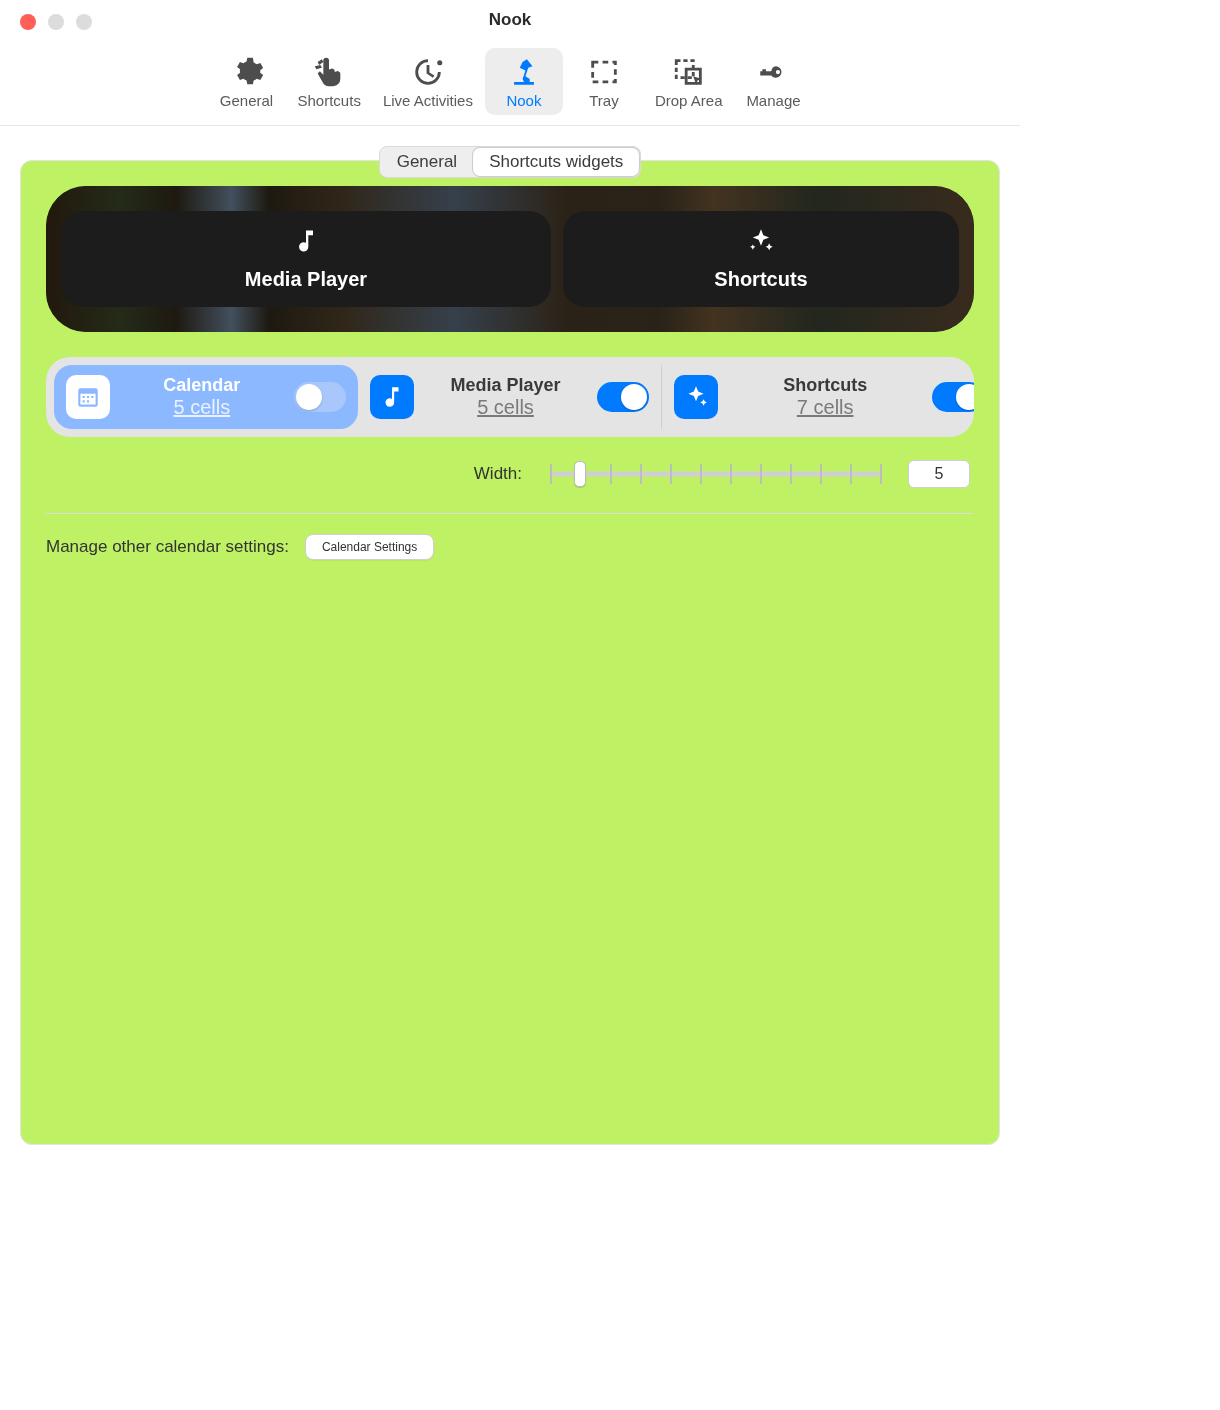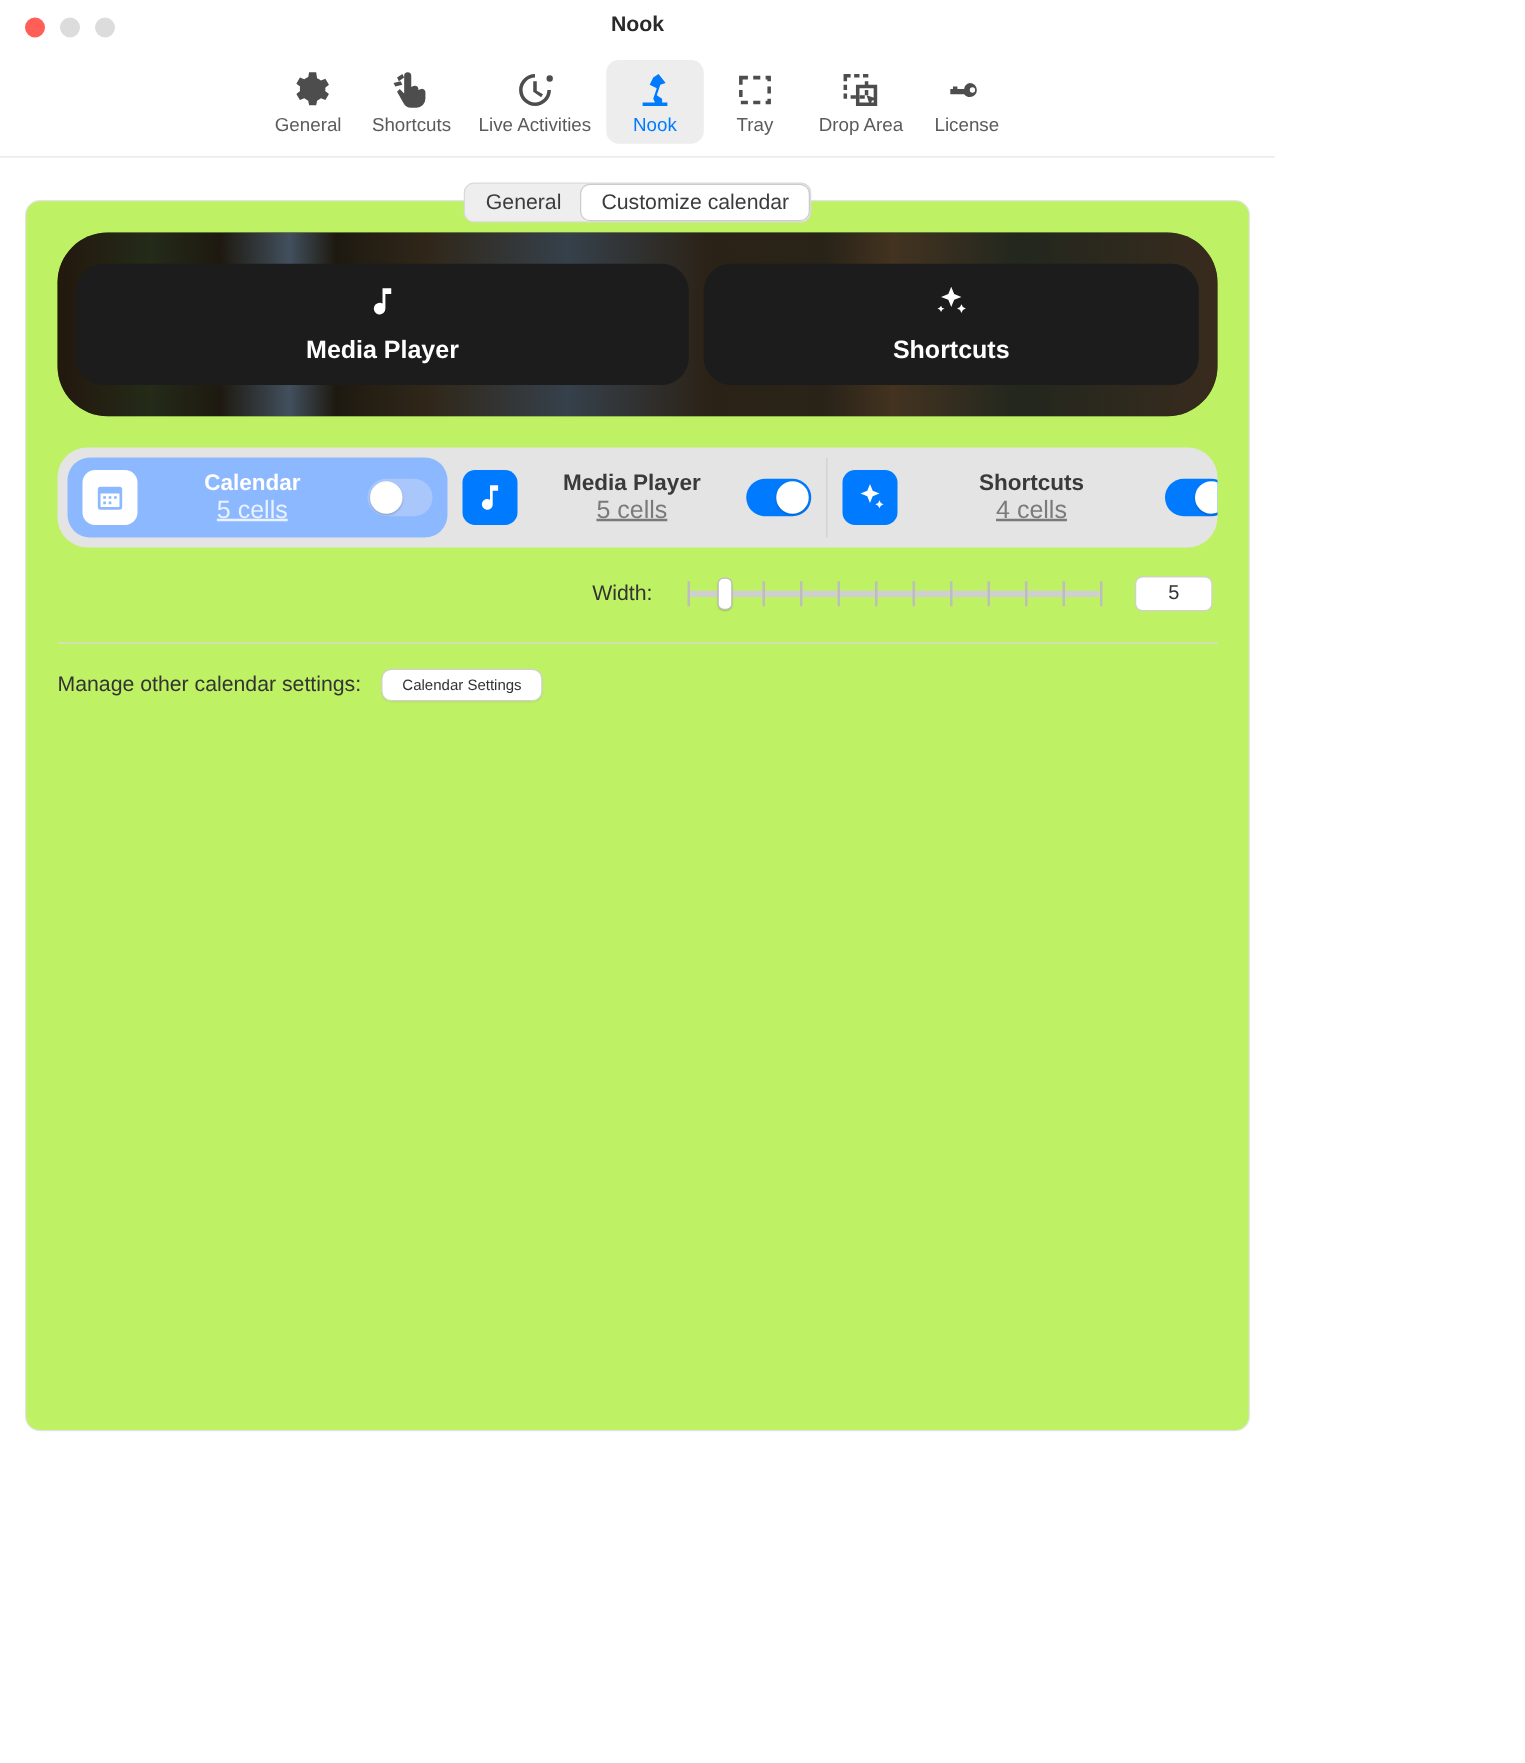--- a/index.html
+++ b/index.html
@@ -337,31 +337,31 @@
     </div>
     <div class="toolbar-label">Drop Area</div>
   </div>
 
   <div class="toolbar-item">
     <div class="toolbar-icon">
       <svg viewBox="0 0 24 24">
           <path d="M14 8a4 4 0 1 1 0 8c-1.3 0-2.4-.6-3.2-1.6H3v-3h1.5V10H7v1.4h3.8A4 4 0 0 1 14 8zm1.5 2.5a1.5 1.5 0 1 0 0 3 1.5 1.5 0 0 0 0-3z"></path>
         </svg>
     </div>
-    <div class="toolbar-label">License</div>
+    <div class="toolbar-label">Manage</div>
   </div>
 
 </div>
 
 <div class="content-wrap">
 
   <div class="segmented-wrap">
     <div class="segmented">
       <div class="segment">General</div>
-      <div class="segment active">Customize calendar</div>
+      <div class="segment active">Shortcuts widgets</div>
     </div>
   </div>
 
   <div class="panel">
 
     <div class="preview">
       <div class="preview-tile tile-media">
         <span>
           <svg viewBox="0 0 24 24">
               <path d="M12 3v10.6A4 4 0 1 0 14 17V7h4V3h-6z"></path>
@@ -412,21 +412,21 @@
       </div>
 
       <div class="widget-card">
         <div class="widget-icon">
           <svg viewBox="0 0 24 24">
               <path d="M12 2l2 5 5 2-5 2-2 5-2-5-5-2 5-2 2-5zM19 14l1 2 2 1-2 1-1 2-1-2-2-1 2-1 1-2z"></path>
             </svg>
         </div>
         <div class="widget-text">
           <div class="widget-title">Shortcuts</div>
-          <div class="widget-subtitle">4 cells</div>
+          <div class="widget-subtitle">7 cells</div>
         </div>
         <div class="toggle on" style="margin-right:-30px;">
             <div class="knob"></div>
           </div>
       </div>
 
     </div>
 
     <div class="width-row">
       <span class="width-label">Width:</span>

